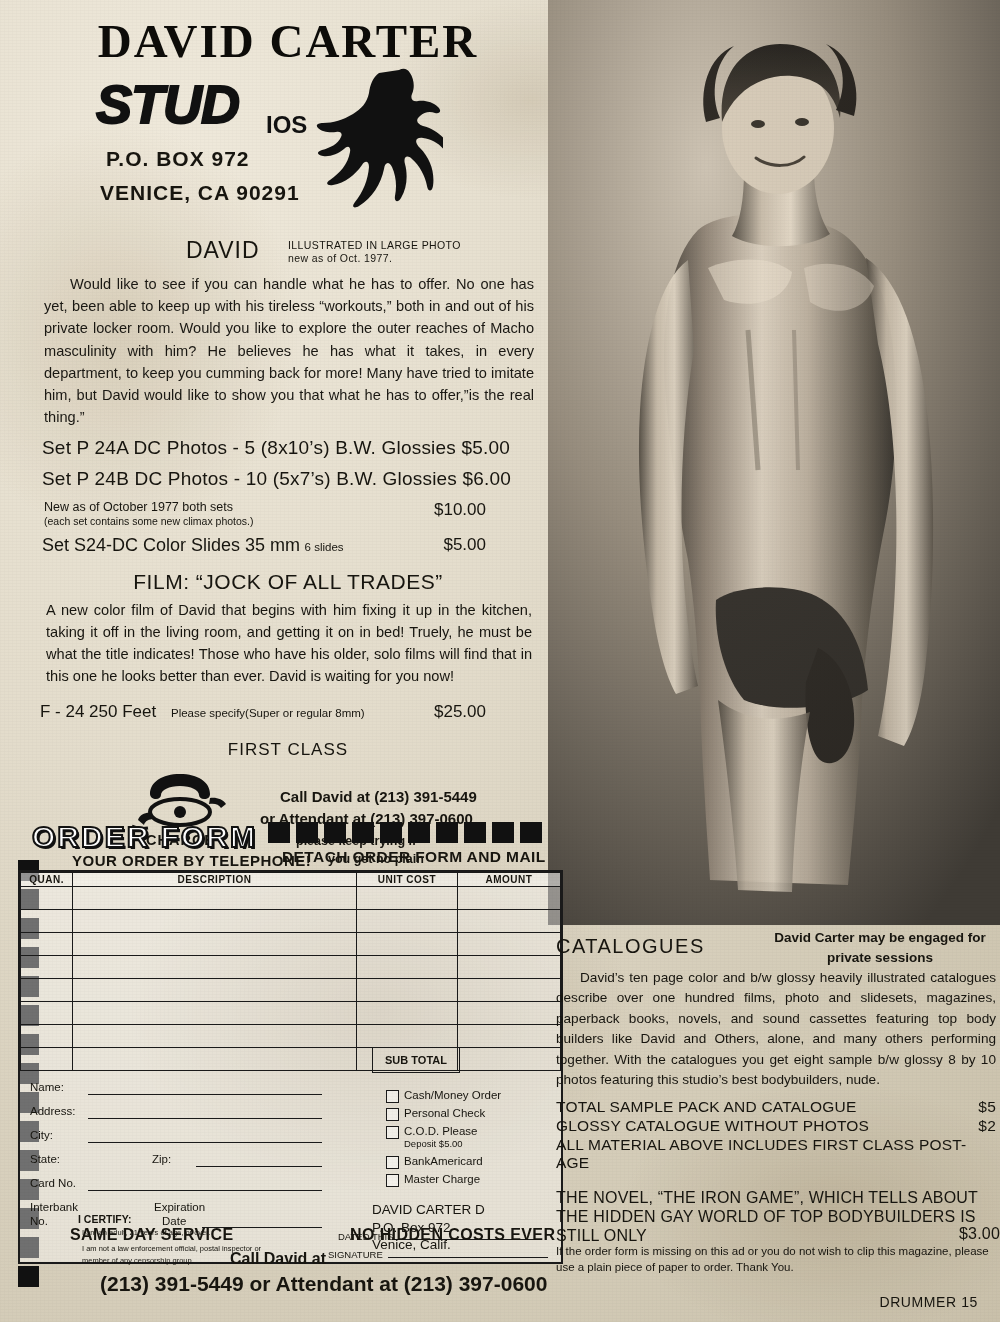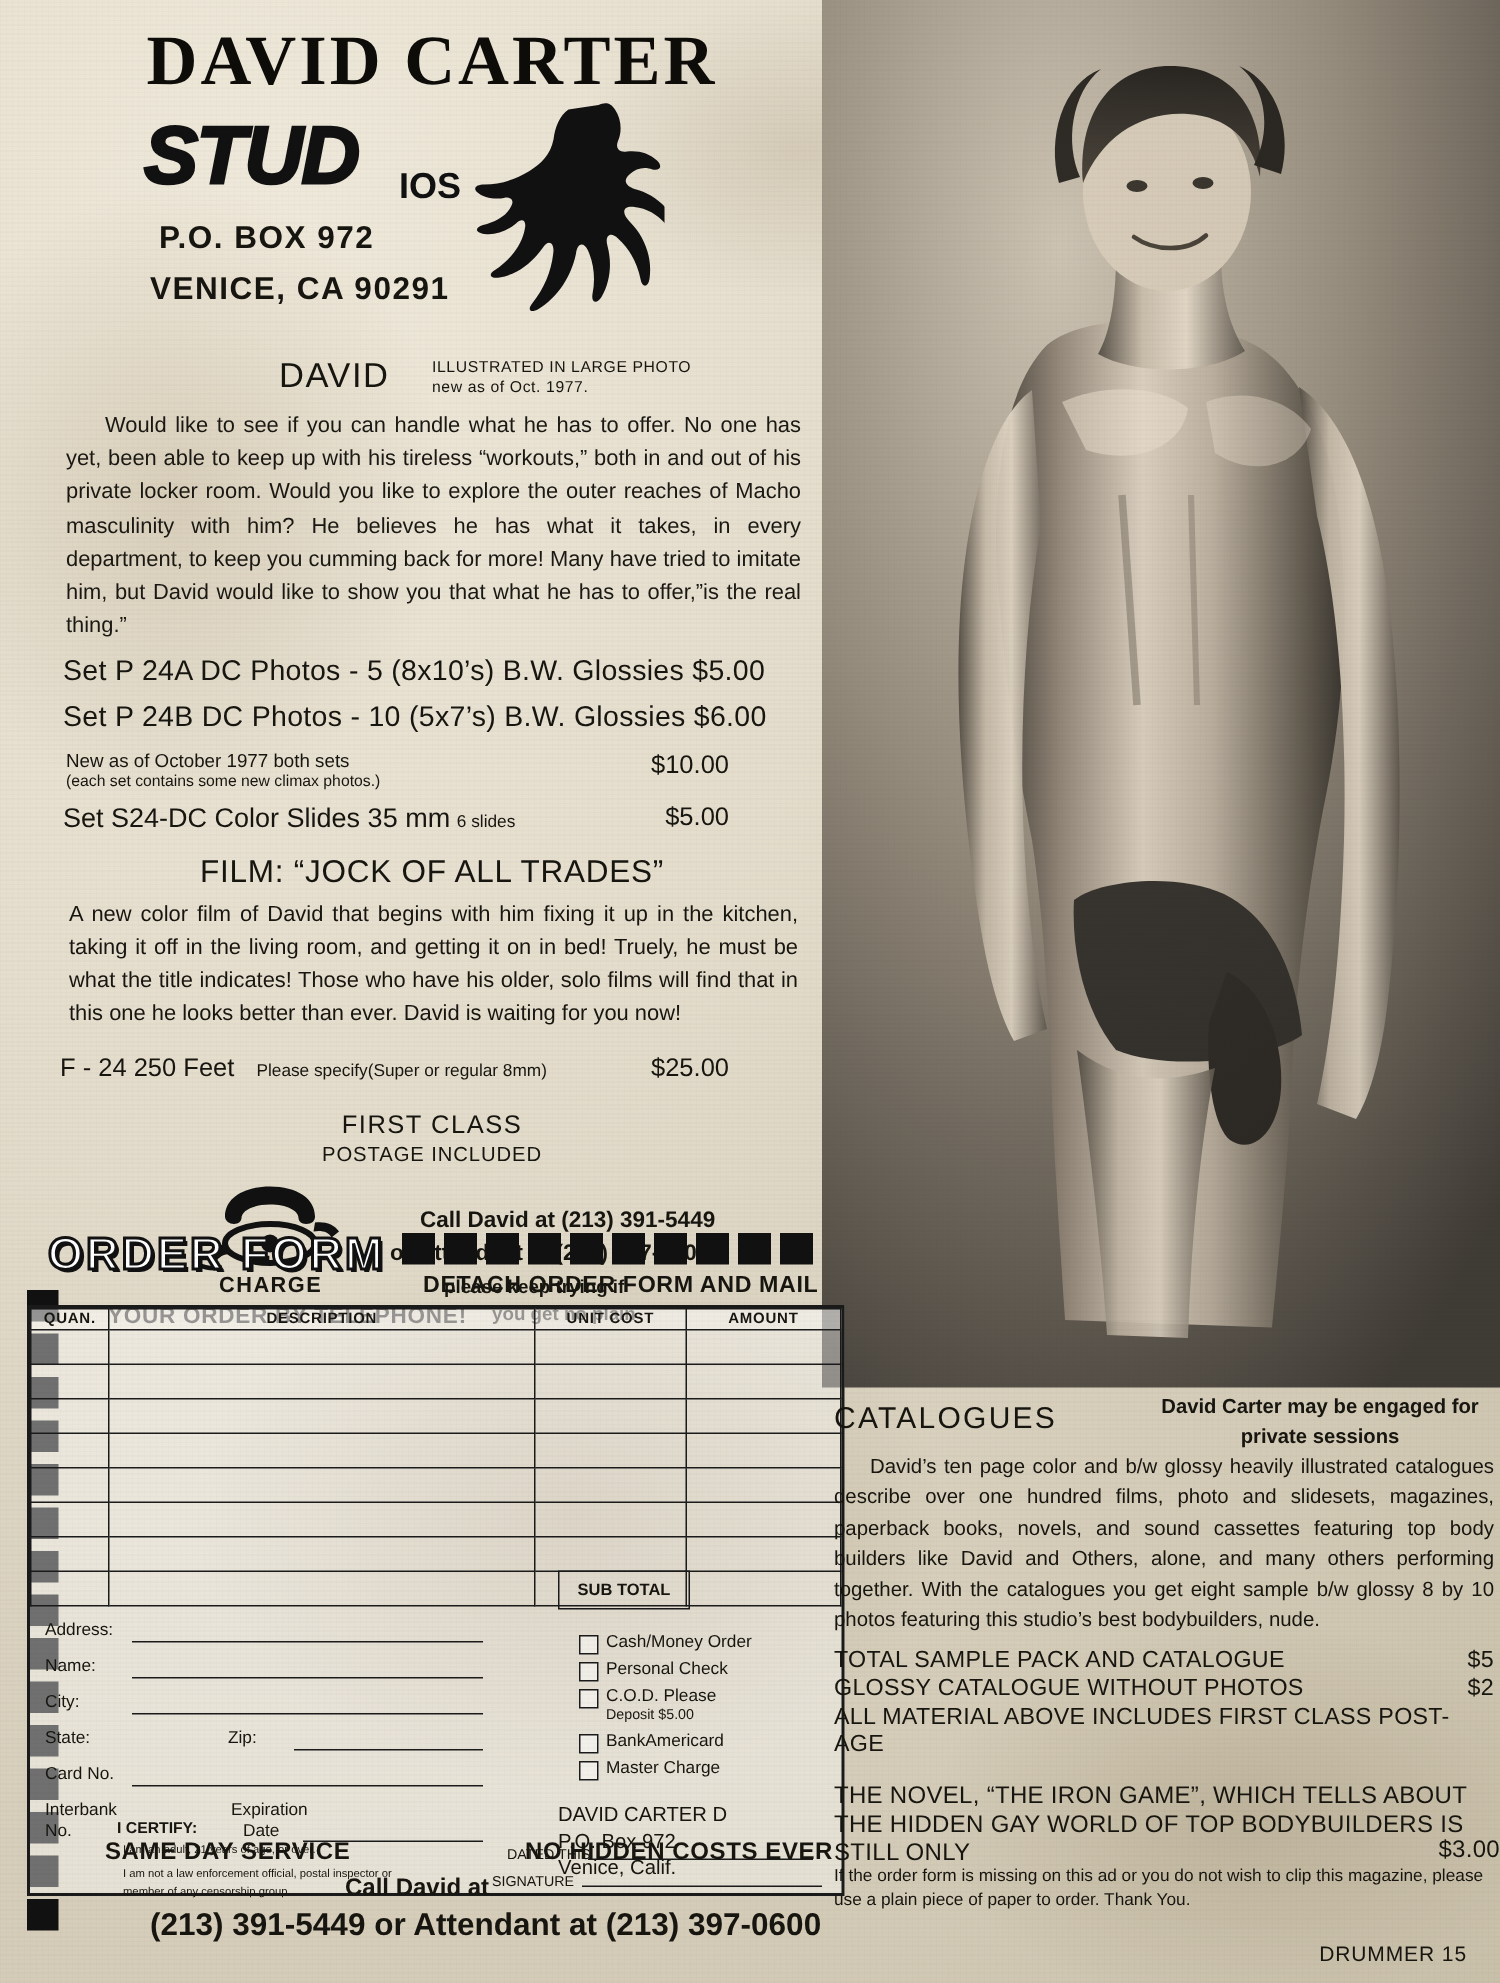--- a/index.html
+++ b/index.html
@@ -307,21 +307,20 @@
     <div class="filmtitle">FILM:  “JOCK OF ALL TRADES”</div>
     <div class="filmcopy"><span class="indent"></span><span>A new color film of David that begins with him fixing it up in the kitchen, taking it off in the living room, and getting it on in bed! Truely, he must be what the title indicates! Those who have his older, solo films will find that in this one he looks better than ever. David is waiting for you now!</span></div>
 
     <div class="feetline">
       <span>F - 24  250 Feet</span>
       <span class="feetnote" style="margin-left:10px;">Please specify(Super or regular 8mm)</span>
       <span class="feetprice">$25.00</span>
     </div>
 
     <div class="firstclass">FIRST CLASS</div>
-    <div class="postage">POSTAGE INCLUDED</div>
 
     <div class="phonebox">
       <svg class="phoneicon" viewBox="0 0 110 72">
         <path fill="#111" d="M24 30c0-12 12-20 30-20s30 8 30 20c0 3-2 5-6 5-3 0-5-2-5-4 0-5-8-9-19-9s-19 4-19 9c0 2-2 4-5 4-3 0-6-2-6-5z"></path>
         <ellipse cx="54" cy="48" rx="30" ry="13" fill="none" stroke="#111" stroke-width="4"></ellipse>
         <circle cx="54" cy="48" r="6" fill="#111"></circle>
         <path fill="#111" d="M12 56c2-6 8-8 14-7l2 6c-5 0-9 2-10 6z"></path>
         <path fill="#111" d="M84 34c6-1 13 1 16 6l-5 4c-2-4-7-5-12-4z"></path>
         <path d="M6 62c4 2 10 3 16 2" stroke="#111" stroke-width="3" fill="none"></path>
       </svg>
@@ -428,25 +427,25 @@
               <td></td>
             </tr>
       </tbody>
         </table>
 
       <div class="lowerform">
         <div class="subtotalbox">SUB TOTAL</div>
 
         <div class="lf-left">
           <div class="fl">
+            <span class="lbl">Name:</span>
+            <div class="ln"></div>
+          </div>
+          <div class="fl">
             <span class="lbl">Address:</span>
-            <div class="ln"></div>
-          </div>
-          <div class="fl">
-            <span class="lbl">Name:</span>
             <div class="ln"></div>
           </div>
           <div class="fl">
             <span class="lbl">City:</span>
             <div class="ln"></div>
           </div>
           <div class="fl">
             <span class="lbl">State:</span>
             <span class="zip">Zip:</span>
             <div class="ln2"></div>

